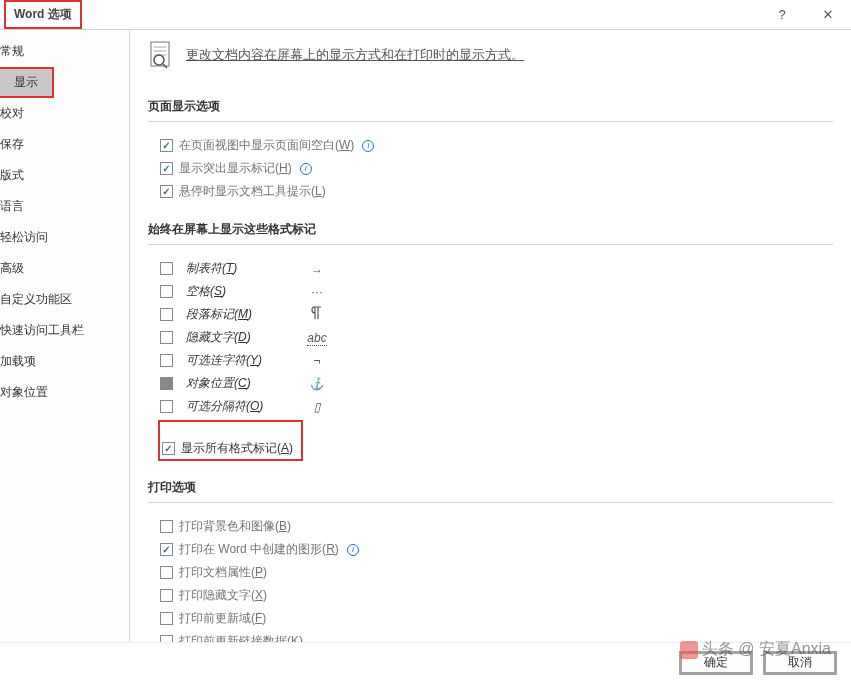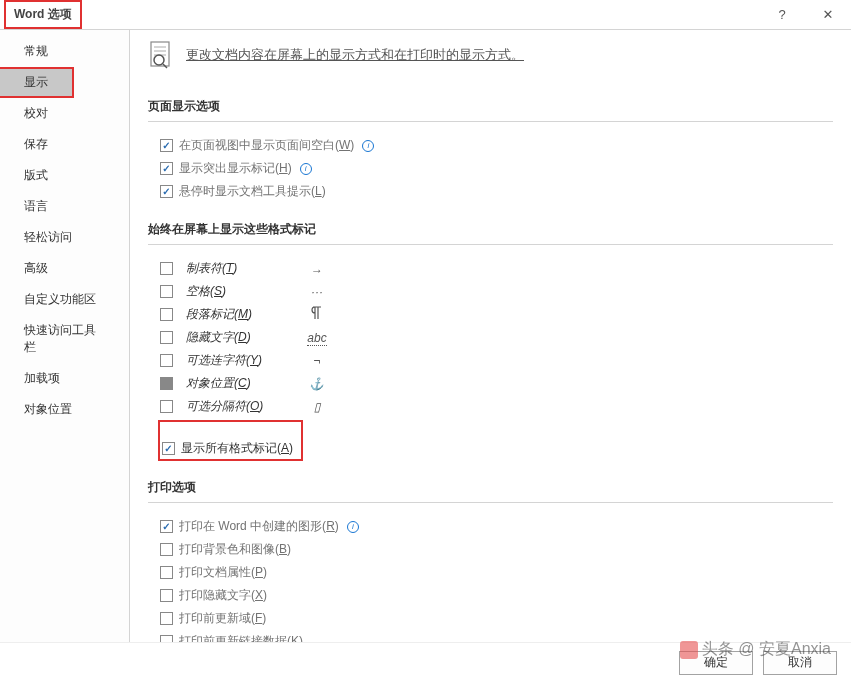--- a/index.html
+++ b/index.html
@@ -48,36 +48,36 @@
       display: flex;
       height: calc(100% - 30px - 40px);
     }
     .sidebar {
       width: 130px;
       border-right: 1px solid #d4d4d4;
       padding: 6px 0;
       background: #fdfdfd;
     }
     .sidebar-item {
-      padding: 7px 24px;
+      padding: 7px 0;
       font-size: 12px;
       color: #333;
       cursor: pointer;
     }
     .sidebar-item.selected {
       background: #c8c8c8;
     }
     .sidebar-highlight {
       display: inline-block;
       border: 2px solid #e03131;
       margin-left: -2px;
       padding: 0;
     }
     .sidebar-highlight .sidebar-item {
-      padding: 5px 24px;
+      padding: 5px 14px;
     }
     .content {
       flex: 1;
       padding: 10px 18px;
       overflow-y: auto;
     }
     .heading-row {
       display: flex;
       align-items: center;
       gap: 12px;
@@ -179,21 +179,21 @@
       display: flex;
       align-items: center;
       justify-content: flex-end;
       padding-right: 14px;
       gap: 10px;
       border-top: 1px solid #eee;
     }
     .footer-btn {
       min-width: 74px;
       height: 24px;
-      border: 1px solid #a3a3a3;
+      border: 3px solid #a3a3a3;
       background: #fdfdfd;
       font-size: 12px;
       color: #333;
       display: inline-flex;
       align-items: center;
       justify-content: center;
       cursor: pointer;
     }
     .watermark {
       position: absolute;
@@ -317,27 +317,27 @@
     </div>
     <div>
       <span class="show-all-highlight">
         <span class="cb checked"></span>
         <span><span>显示所有格式标记(</span><span class="accelerator">A</span><span>)</span></span>
       </span>
     </div>
 
     <div class="section-title">打印选项</div>
     <div class="option-row">
+      <span class="cb"></span>
+      <span><span>打印背景色和图像(</span><span class="accelerator">B</span><span>)</span></span>
+    </div>
+    <div class="option-row">
       <span class="cb checked"></span>
       <span><span>打印在 Word 中创建的图形(</span><span class="accelerator">R</span><span>)</span></span>
       <span class="info-icon"></span>
-    </div>
-    <div class="option-row">
-      <span class="cb"></span>
-      <span><span>打印背景色和图像(</span><span class="accelerator">B</span><span>)</span></span>
     </div>
     <div class="option-row">
       <span class="cb"></span>
       <span><span>打印文档属性(</span><span class="accelerator">P</span><span>)</span></span>
     </div>
     <div class="option-row">
       <span class="cb"></span>
       <span><span>打印隐藏文字(</span><span class="accelerator">X</span><span>)</span></span>
     </div>
     <div class="option-row">

